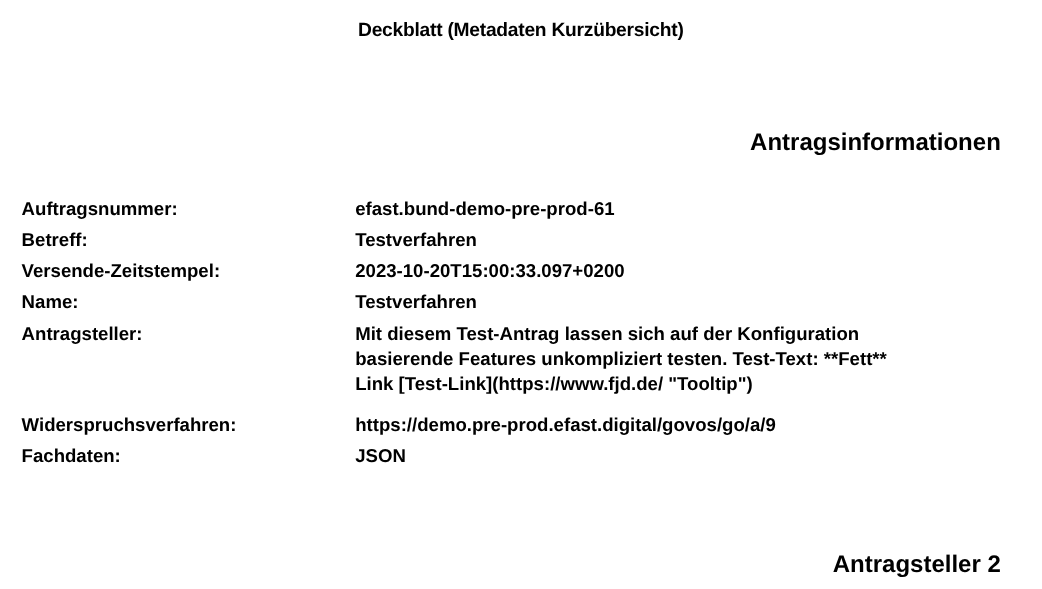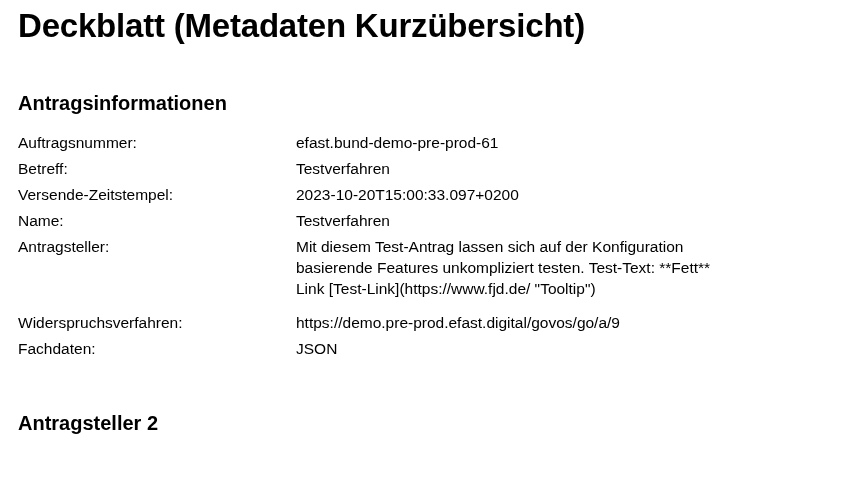--- a/index.html
+++ b/index.html
@@ -15,41 +15,44 @@
     color: #000000;
   }
   .page {
     position: relative;
     width: 868px;
     height: 491px;
     box-sizing: border-box;
     padding: 10px 18px 0 18px;
   }
   .doc-title {
-    font-size: 33px;
+    font-size: 16px;
     font-weight: bold;
     letter-spacing: -0.2px;
     margin: 0;
     padding: 0;
     line-height: 32px;
+    text-align: center;
   }
   .section-title {
     font-size: 20px;
     font-weight: bold;
-    margin: 0;
+    margin: 16px;
     padding: 0;
     line-height: 26px;
+    text-align: right;
   }
   .spacer-large { height: 48px; }
   .spacer-section { height: 16px; }
   .meta-table {
     border-collapse: collapse;
     width: 100%;
     font-size: 15.5px;
     line-height: 21px;
+    font-weight: bold;
   }
   .meta-table td {
     vertical-align: top;
     padding: 0 0 5px 0;
   }
   .meta-table td.label {
     width: 278px;
     white-space: nowrap;
   }
   .meta-table td.value {

